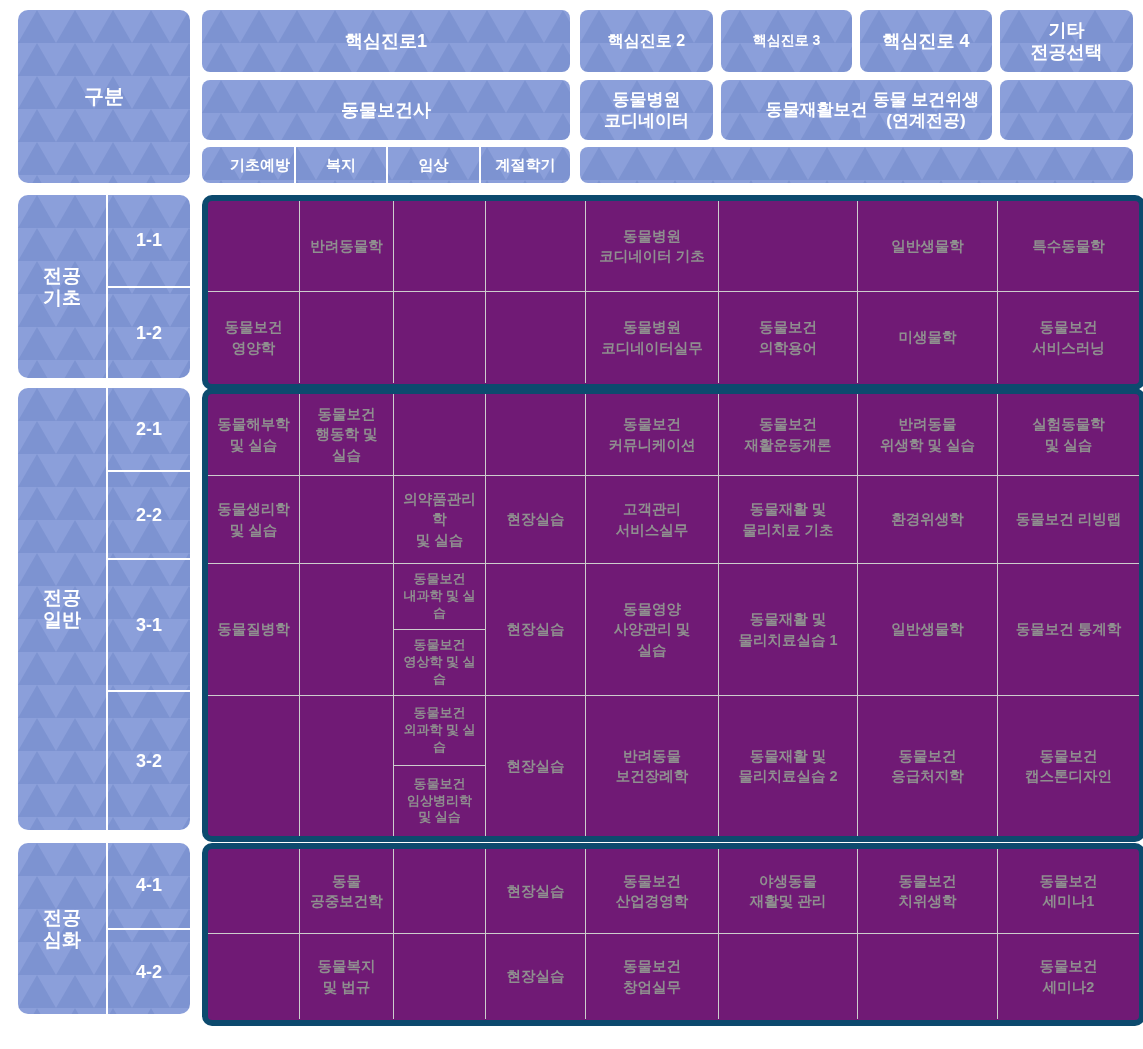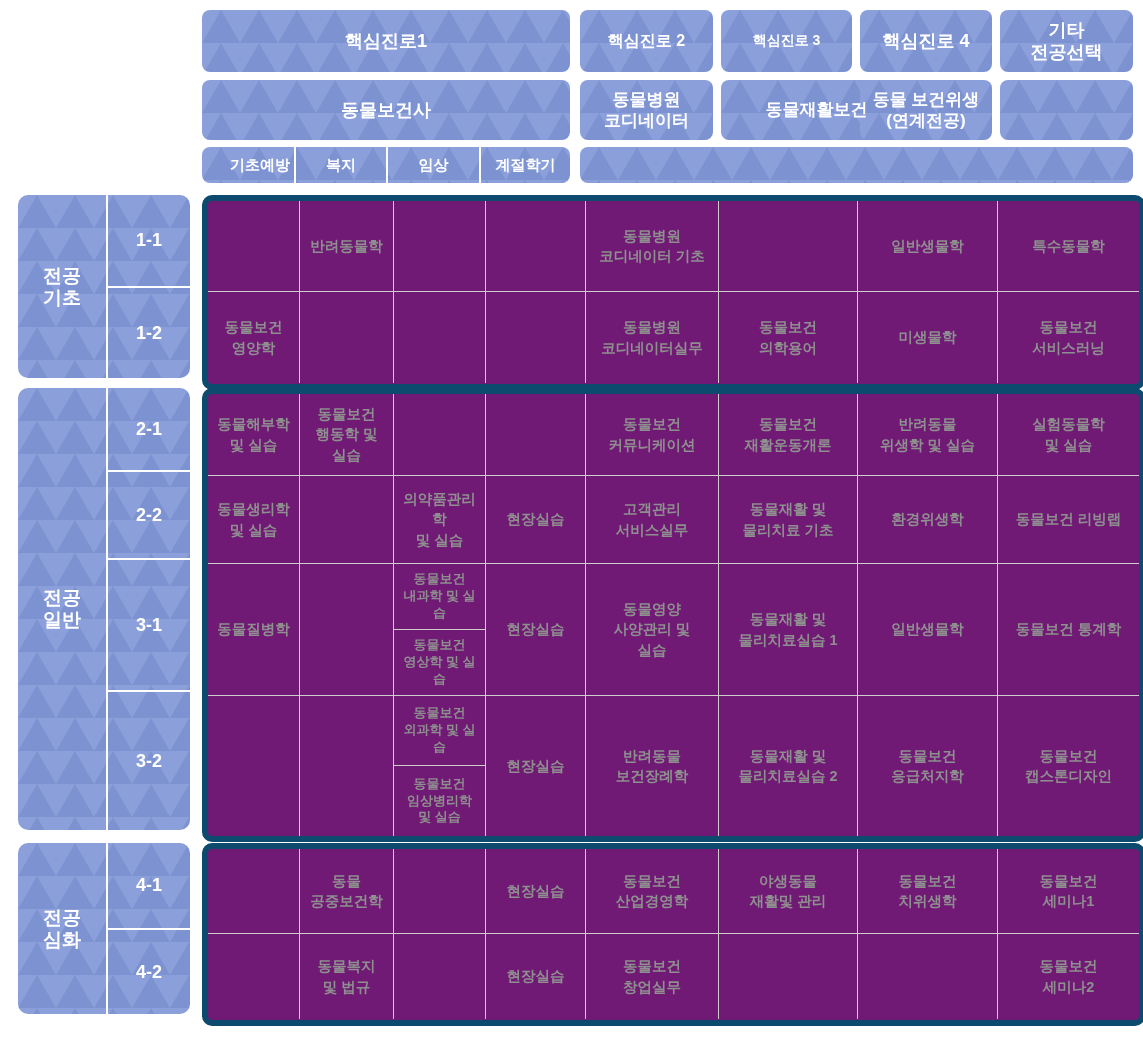--- a/index.html
+++ b/index.html
@@ -30,20 +30,31 @@
         display:flex;align-items:center;justify-content:center;text-align:center;
         color:#8f8f8f;font-weight:bold;font-size:14.5px;line-height:1.4;
         white-space:pre-line;padding:3px;}
   .cell.split{font-size:13px;line-height:1.3;}
 </style>
 </head>
 <body>
 
 <div class="canvas" id="canvas">
 
+  <div class="tri r10" style="left:18px;top:10px;width:172px;height:173px;font-size:20px;"><svg width="100%" height="100%" style="position:absolute;inset:0;z-index:0;" xmlns="http://www.w3.org/2000/svg">
+        <defs>
+          <pattern id="tripat0" width="38" height="33" patternUnits="userSpaceOnUse">
+            <rect width="38" height="33" fill="#8b9fda"></rect>
+            <path d="M0 33 L19 0 L38 33 Z" fill="#7d93d1"></path>
+          </pattern>
+        </defs>
+        <rect width="100%" height="100%" fill="url(#tripat0)"></rect>
+      </svg>
+    <span class="lbl">구분</span>
+  </div>
 
   <div class="tri" style="left:202px;top:10px;width:368px;height:62px;font-size:18px;"><svg width="100%" height="100%" style="position:absolute;inset:0;z-index:0;" xmlns="http://www.w3.org/2000/svg">
         <defs>
           <pattern id="tripat1" width="38" height="33" patternUnits="userSpaceOnUse">
             <rect width="38" height="33" fill="#8b9fda"></rect>
             <path d="M0 33 L19 0 L38 33 Z" fill="#7d93d1"></path>
           </pattern>
         </defs>
         <rect width="100%" height="100%" fill="url(#tripat1)"></rect>
       </svg>

